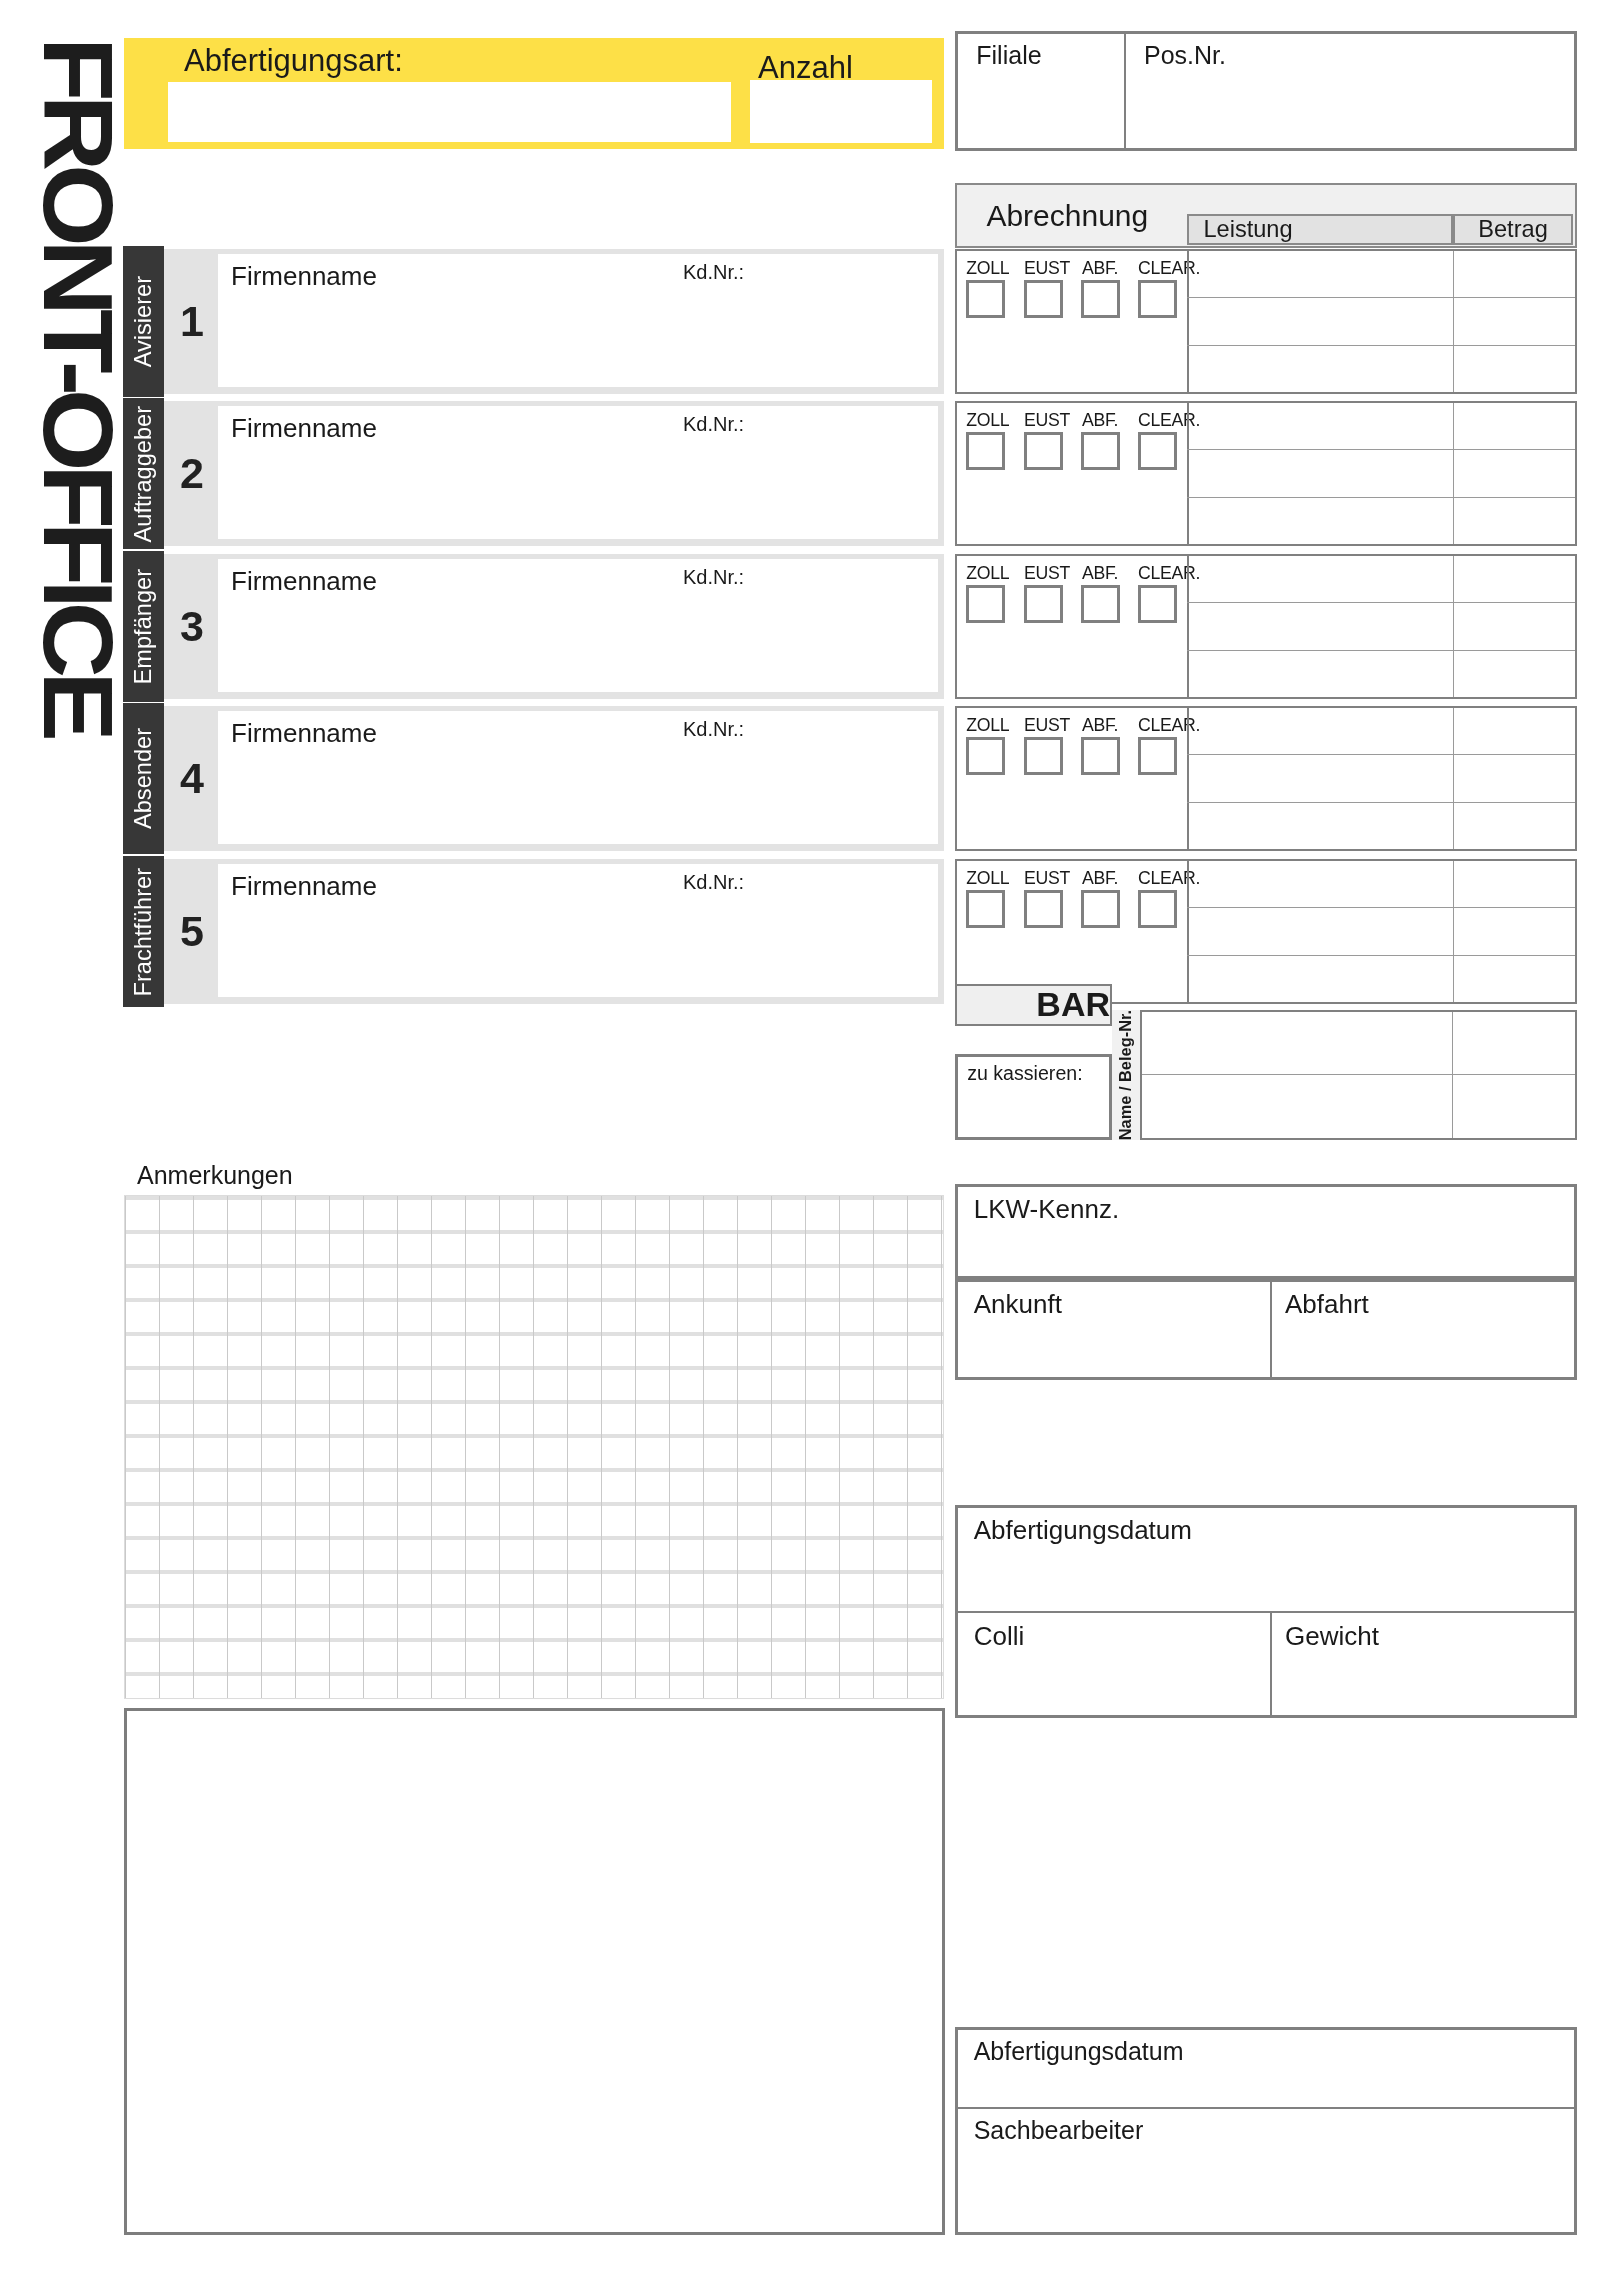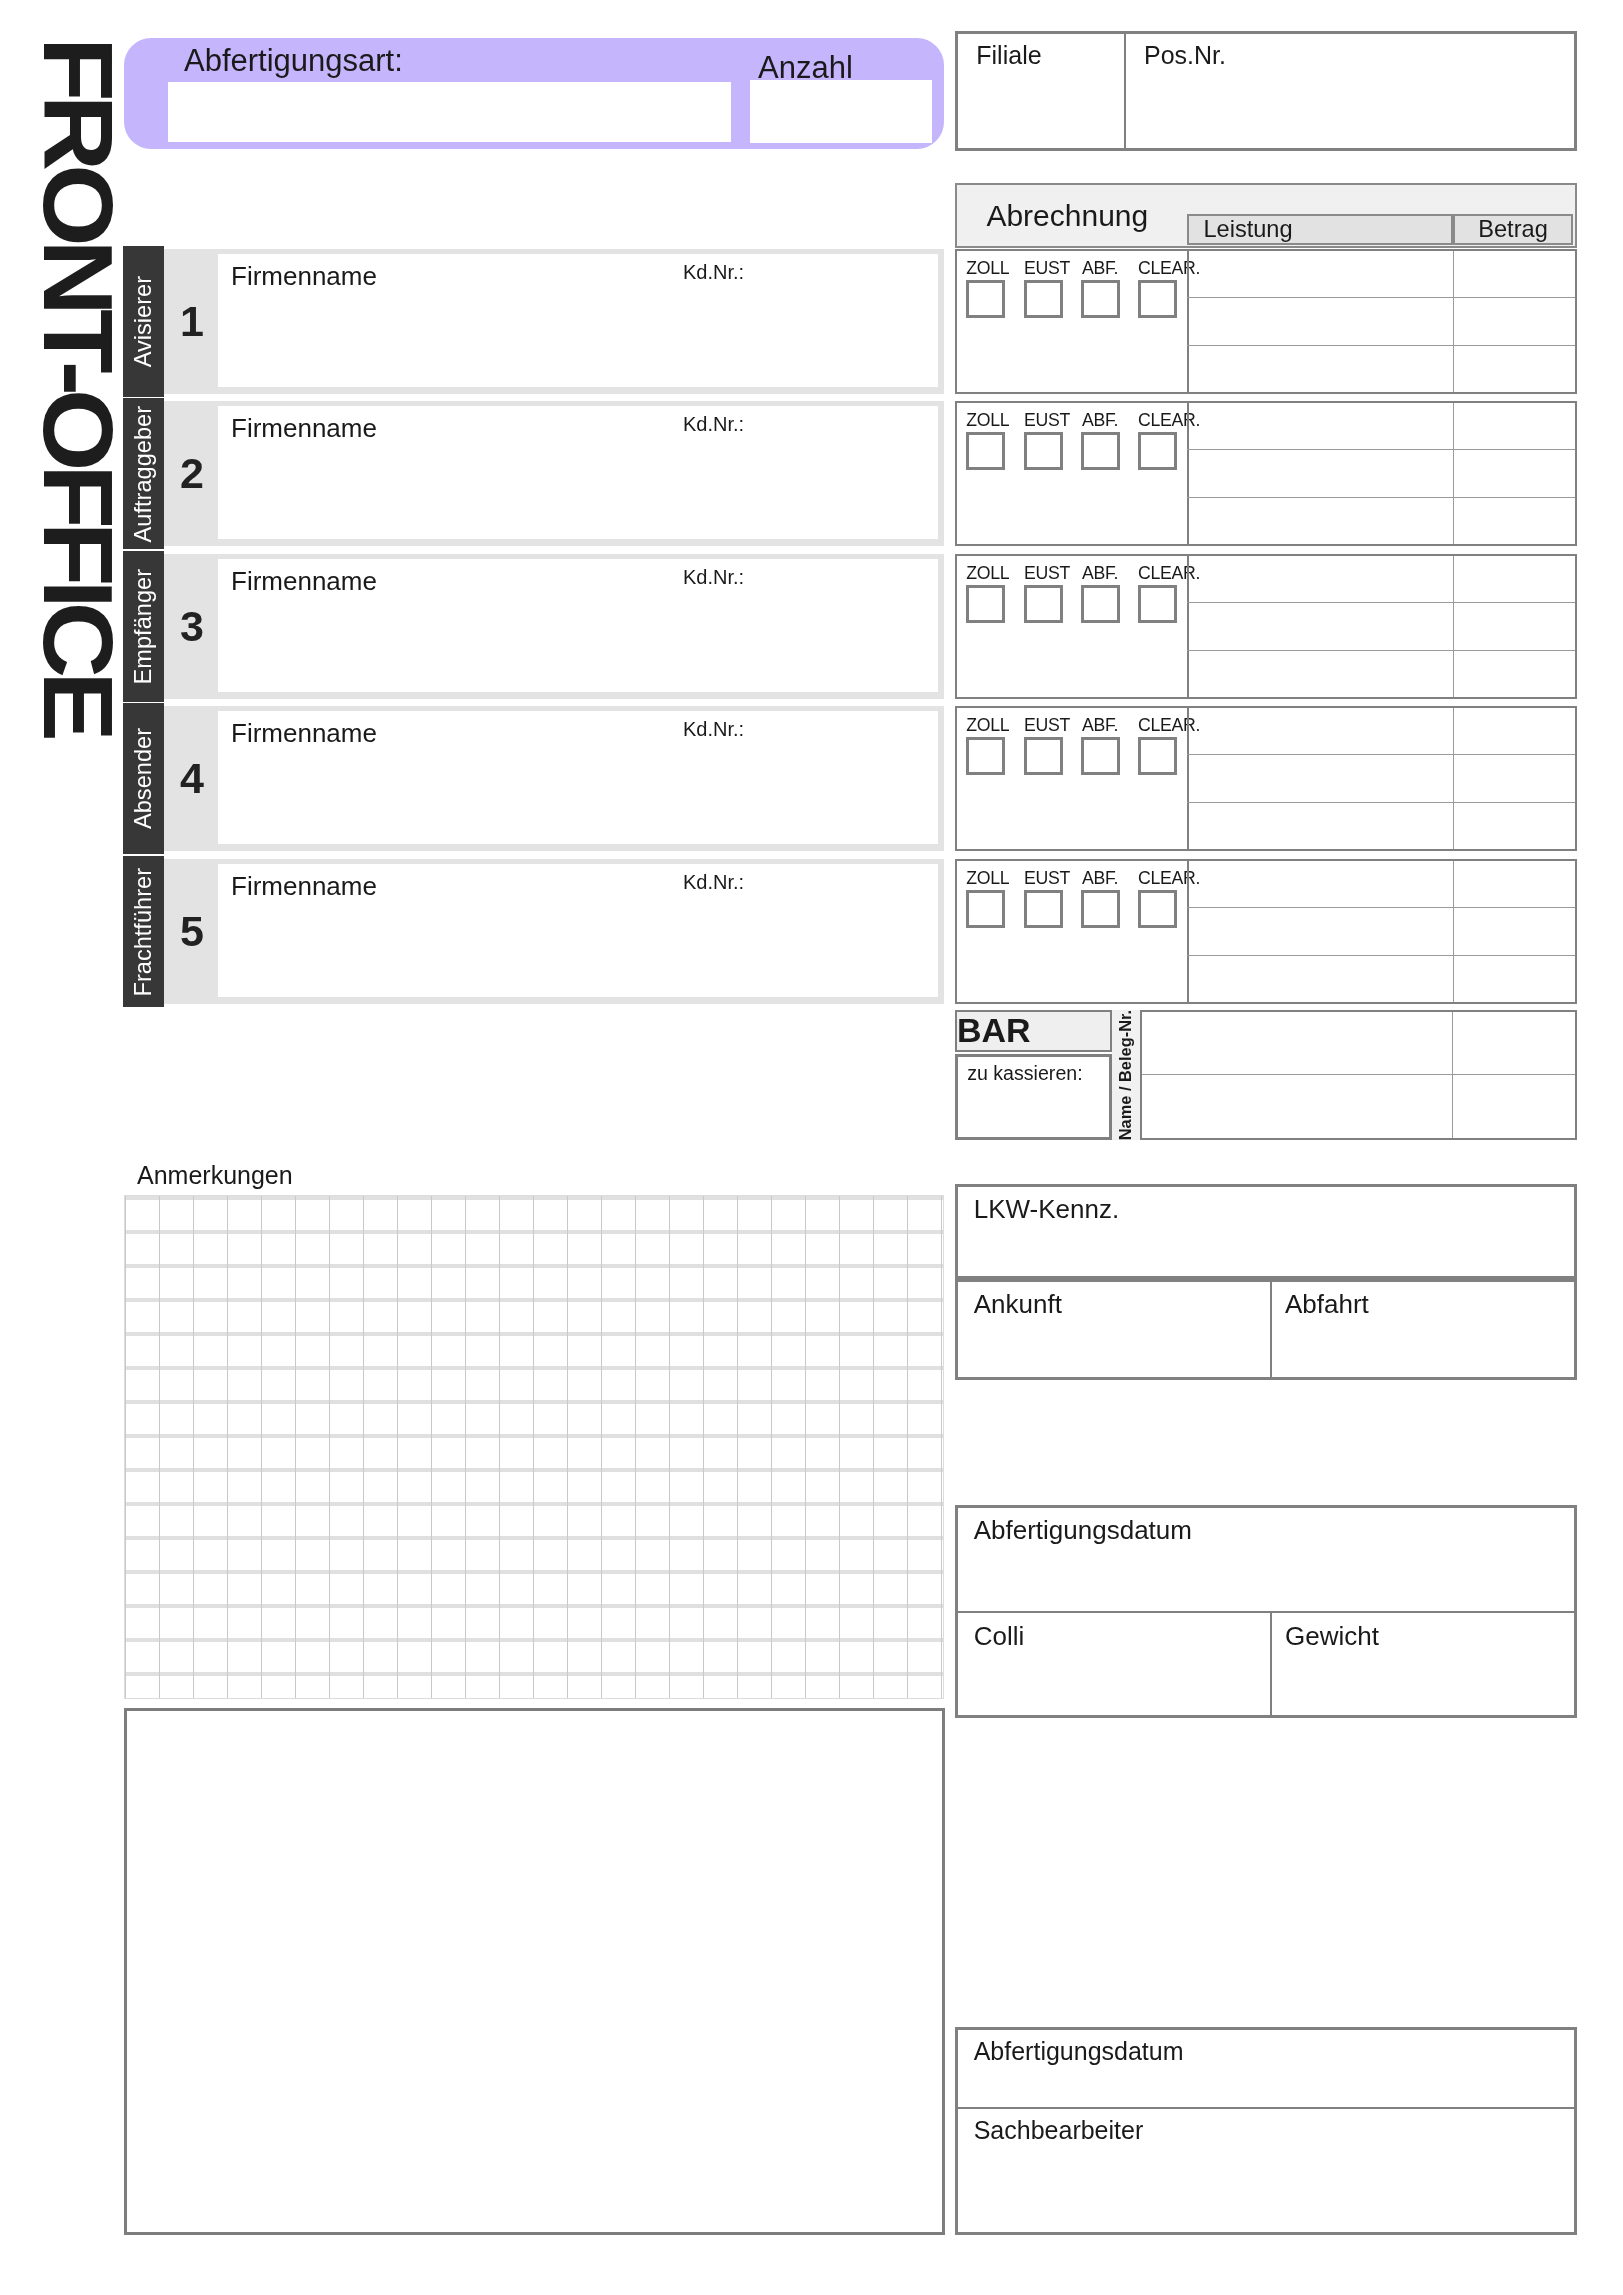--- a/index.html
+++ b/index.html
@@ -15,21 +15,21 @@
   .brand{
     left:29px;top:13px;width:96px;height:746px;display:flex;
     align-items:center;justify-content:center;
   }
   .brand span{
     font-size:98px;font-weight:700;letter-spacing:-6.5px;color:#1d1d1d;
     line-height:0.95;transform:rotate(180deg) scale(1,1.08);
   }
 
   
-  .top-panel{left:124px;top:38px;width:820px;height:111px;background:#c4b5fd;border-radius:27px;}
+  .top-panel{left:124px;top:38px;width:820px;height:111px;background:#fde047;}
   .top-panel .lbl-main{position:absolute;left:60px;top:5.2px;font-size:31px;}
   .top-panel .lbl-anz{position:absolute;left:626px;top:11.8px;font-size:31px;margin-left:8px;}
   .inp{position:absolute;background:#ffffff;}
 
   
   .party{left:123px;width:821px;height:145px;background:#e3e3e3;}
   .party .strip{
     position:absolute;left:0;top:-2.6px;width:41px;height:151px;background:#373737;
     display:flex;align-items:center;justify-content:center;
   }
@@ -61,22 +61,22 @@
   .group{left:955px;width:622px;height:145px;background:#ffffff;border:2.6px solid #808080;}
   .group .cb-lbl{position:absolute;top:6.5px;font-size:17.7px;letter-spacing:-0.3px;}
   .group .cb{position:absolute;top:29px;width:39px;height:38px;border:3.9px solid #808080;background:#ffffff;}
   .group .split{position:absolute;left:230px;top:0;bottom:0;width:2px;background:#808080;}
   .group .col{position:absolute;left:496px;top:0;bottom:0;width:1.3px;background:#9a9a9a;}
   .group .r1{position:absolute;left:230px;right:0;top:46px;height:1.3px;background:#9a9a9a;}
   .group .r2{position:absolute;left:230px;right:0;top:94px;height:1.3px;background:#9a9a9a;}
   .grow-cell{position:absolute;}
 
   
-  .bar-title{left:955px;top:1010px;width:157px;height:42px;background:#efefef;border:2.6px solid #808080;
-    text-align:left;font-size:34px;font-weight:700;line-height:37px;}
+  .bar-title{left:955px;top:984px;width:157px;height:42px;background:#efefef;border:2.6px solid #808080;
+    text-align:right;font-size:34px;font-weight:700;line-height:37px;}
   .bar-kass{left:955px;top:1054px;width:157px;height:86px;border:3.3px solid #808080;background:#fff;}
   .bar-kass span{position:absolute;left:9.2px;top:5.2px;font-size:19.6px;}
   .bar-strip{left:1112px;top:1010px;width:27.5px;height:130px;background:#f1f1f1;
     display:flex;align-items:center;justify-content:center;}
   .bar-strip span{font-size:16.4px;font-weight:700;transform:rotate(180deg);}
   .bar-cells{left:1140px;top:1010px;width:437px;height:130px;border:2.6px solid #808080;background:#fff;}
   .bar-cells .h{position:absolute;left:0;right:0;top:62px;height:1.3px;background:#9a9a9a;}
   .bar-cells .v{position:absolute;left:310px;top:0;bottom:0;width:1.3px;background:#9a9a9a;}
 
   

